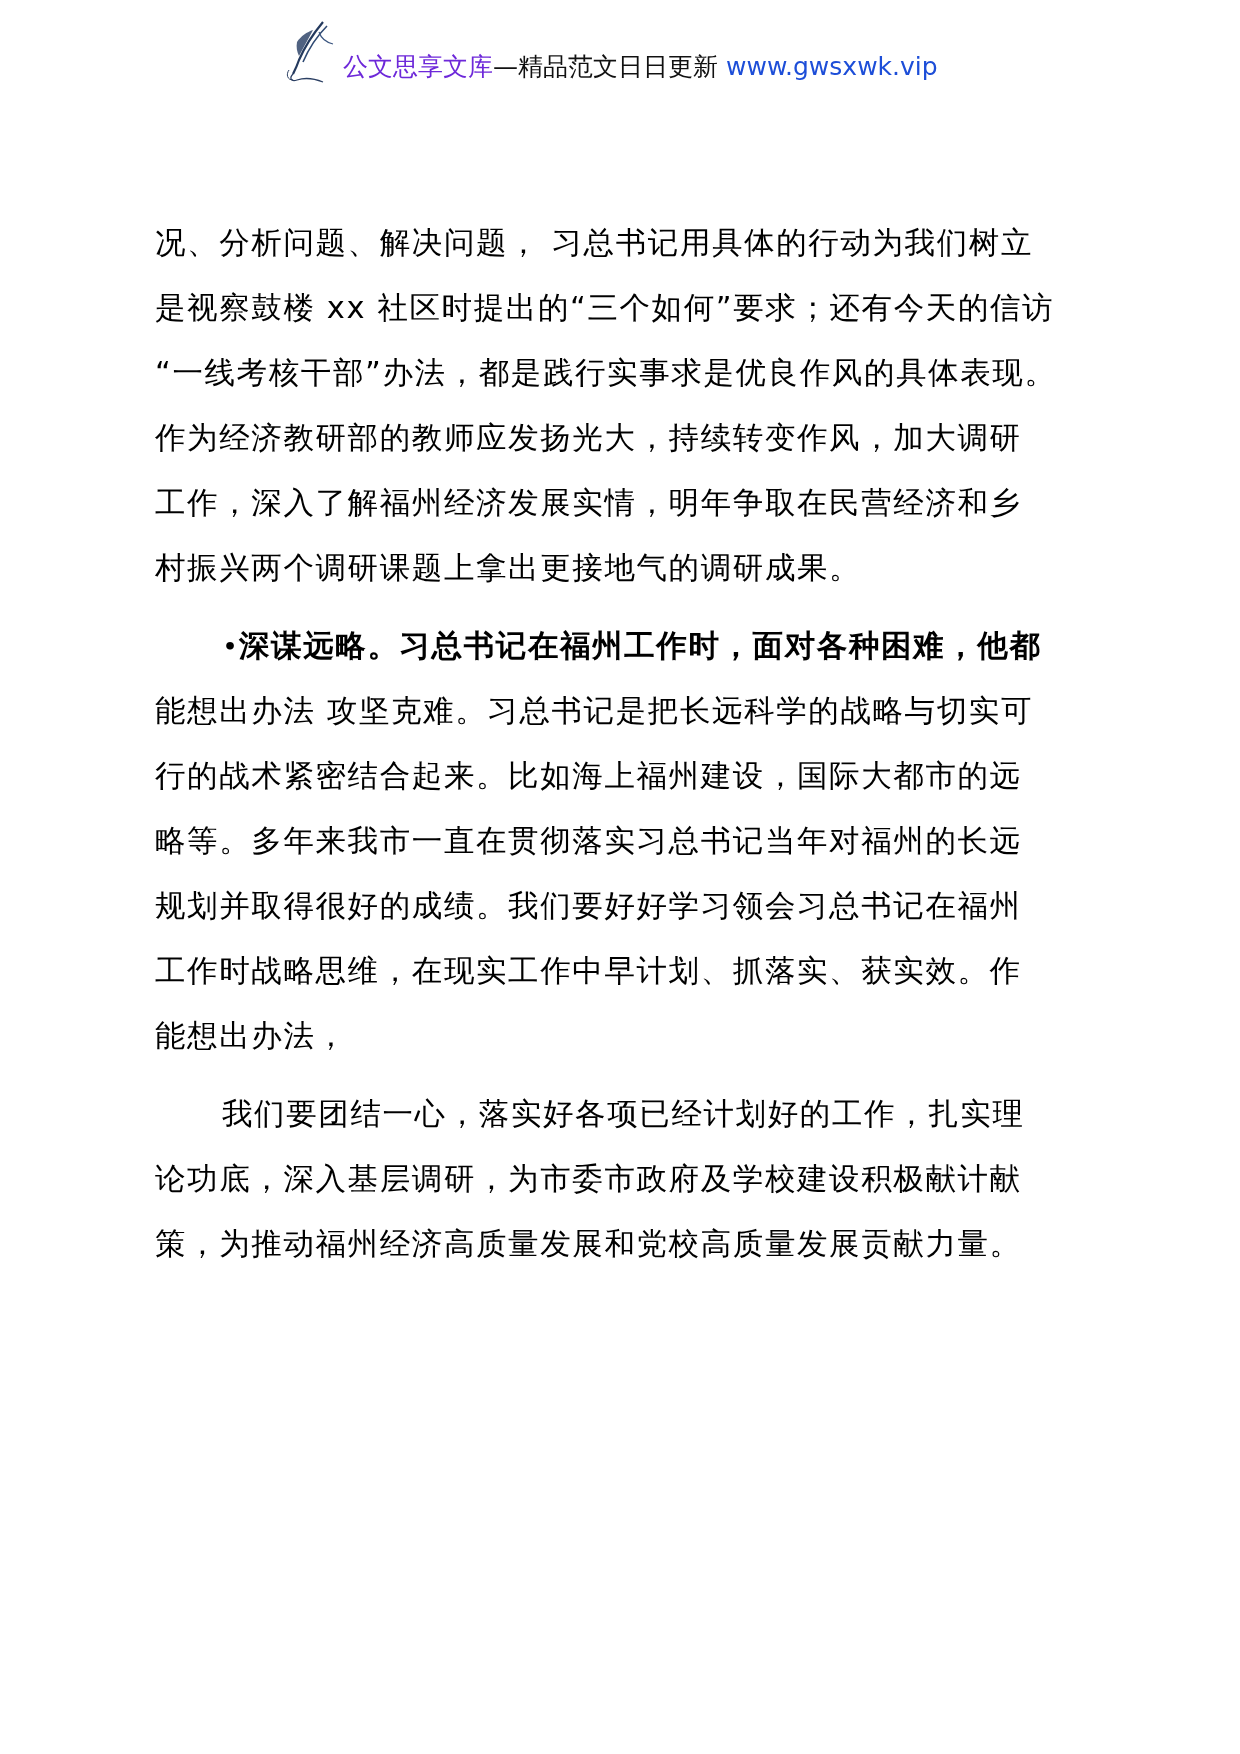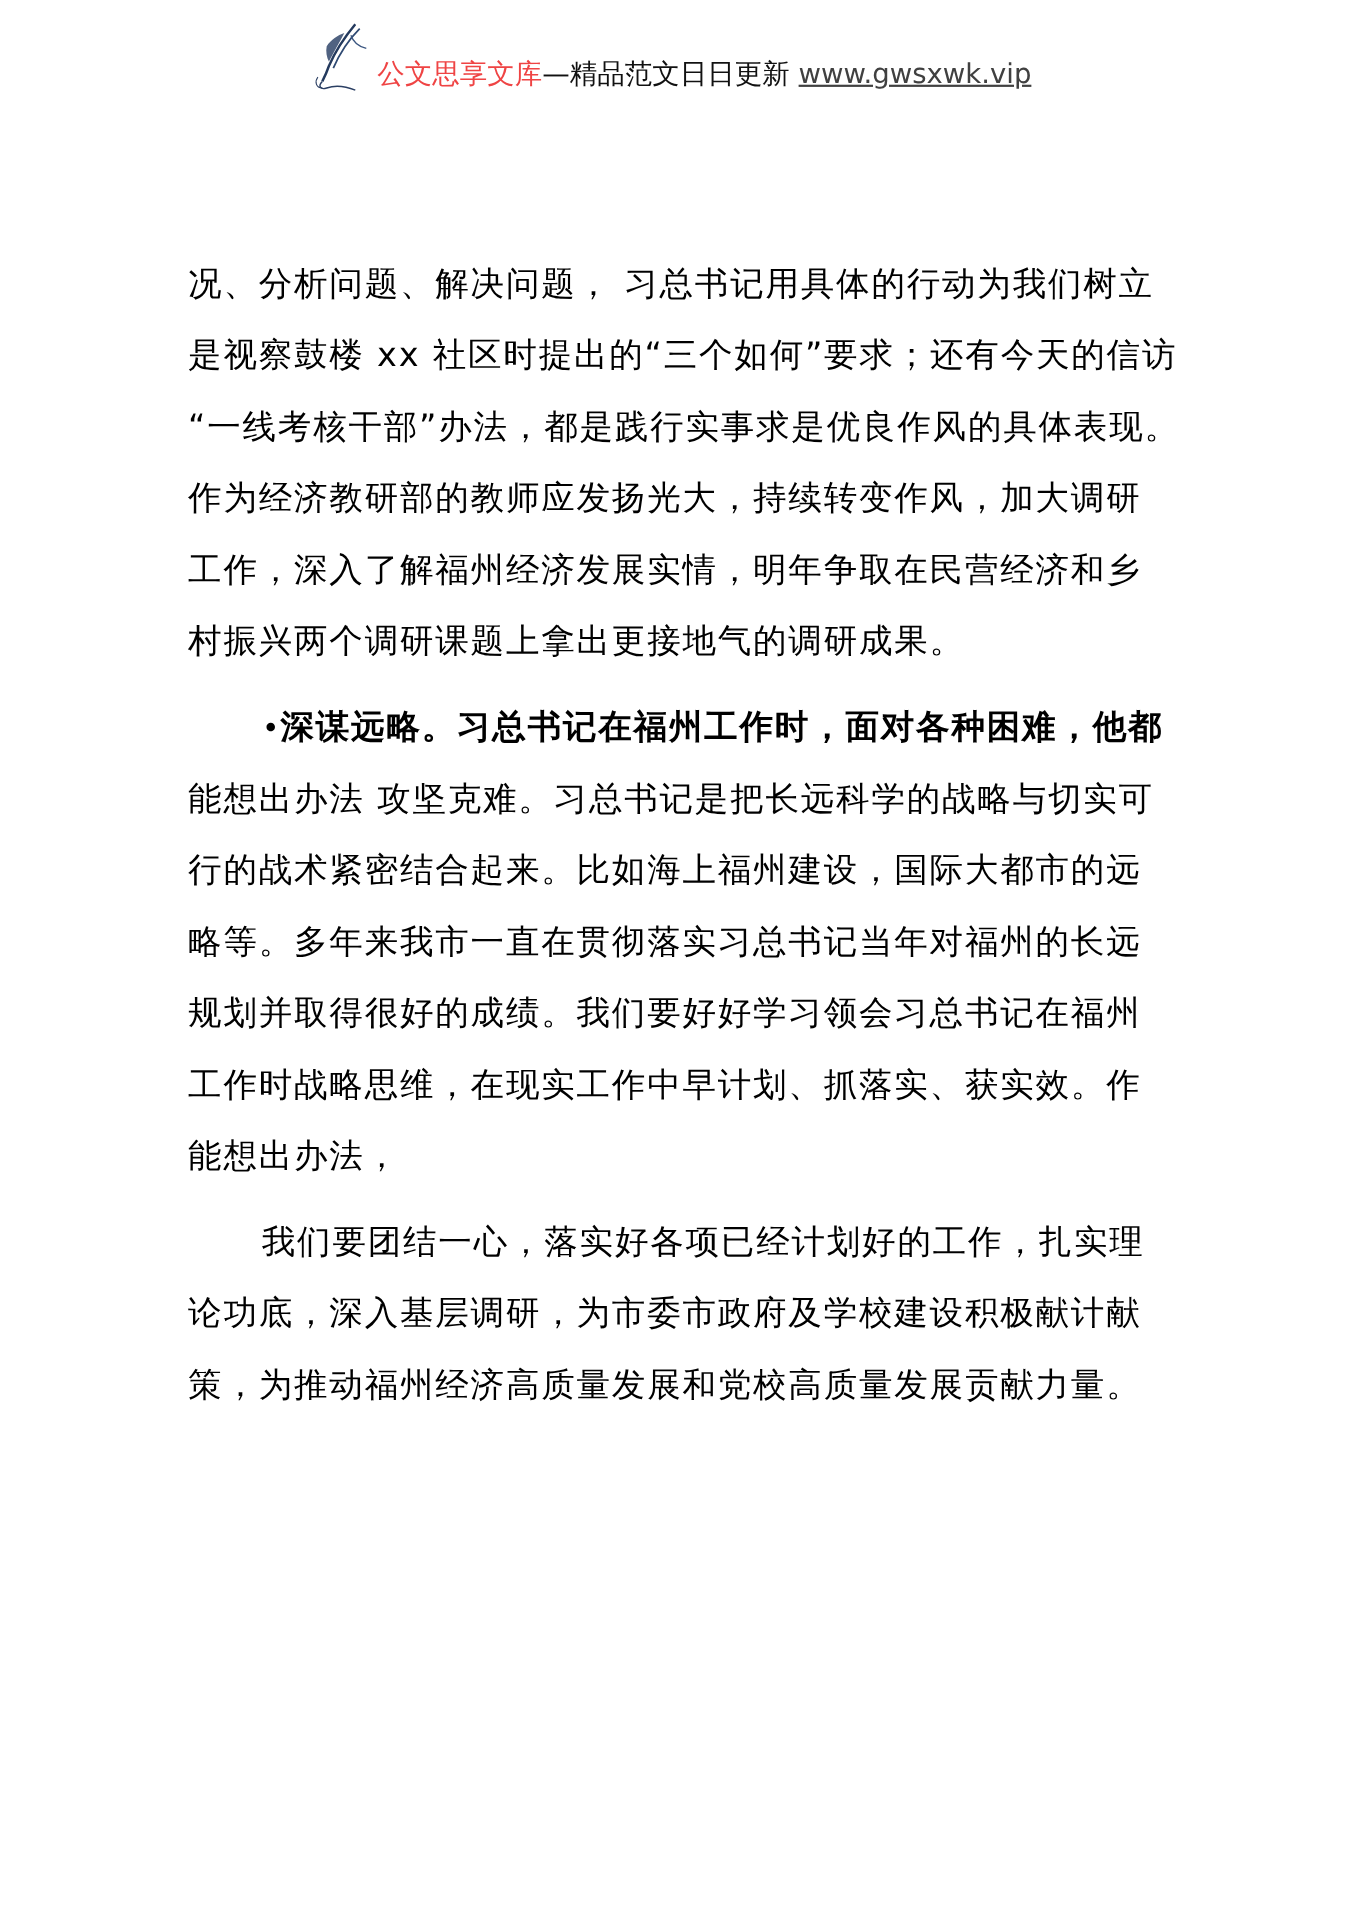--- a/index.html
+++ b/index.html
@@ -29,35 +29,33 @@
     height: 64px;
     margin-right: 0px;
     flex: 0 0 auto;
   }
   .header-text {
     font-size: 25px;
     line-height: 30px;
     padding-bottom: 0px;
     margin-bottom: 2px;
   }
-  .brand { color: #ef4444; }
+  .brand { color: #6d28d9; }
   .slogan { color: #111111; margin-top: 27px; }
   .site-link {
-    color: #404040;
-    text-decoration: underline;
+    color: #1d4ed8;
     text-underline-offset: 2px;
     margin-left: 8px;
     cursor: pointer;
   }
   .content {
     position: absolute;
     left: 155px;
-    top: 236px;
+    top: 220px;
     width: 940px;
-    margin-left: 16px;
   }
   .line {
     font-size: 30.5px;
     height: 65px;
     line-height: 46px;
     white-space: nowrap;
     letter-spacing: 1.6px;
   }
   .para-gap { height: 13px; }
   .indent { padding-left: 67px; }

